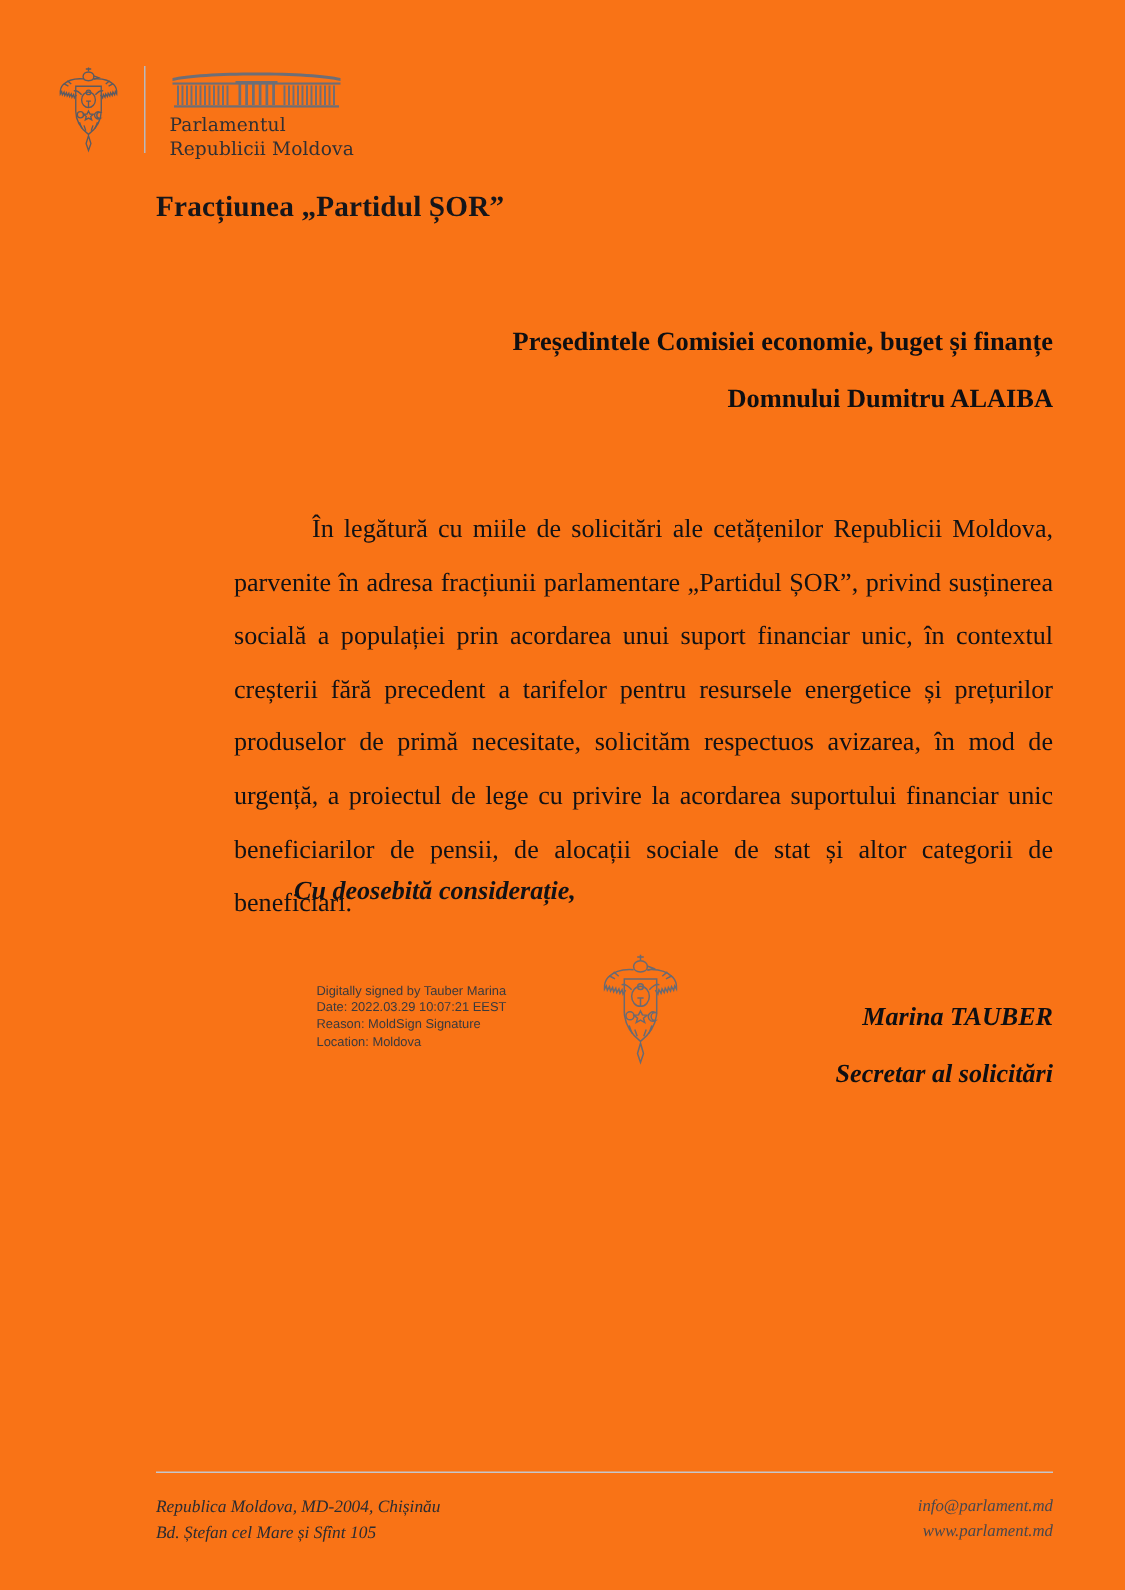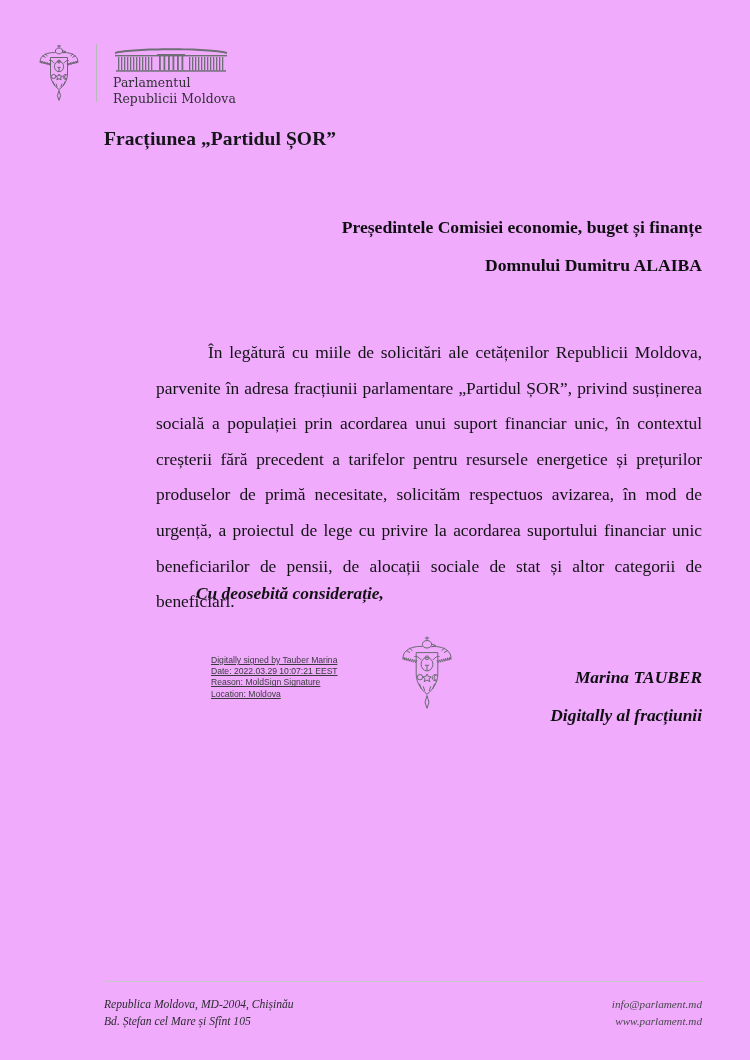--- a/index.html
+++ b/index.html
@@ -11,21 +11,21 @@
     width: 750px;
     height: 1060px;
     position: relative;
     font-family: "Liberation Serif", "DejaVu Serif", serif;
     color: #1a1a1a;
     overflow: hidden;
   }
   .page {
     position: absolute;
     inset: 0;
-    background: #f0abfc;
+    background: #f97316;
   }
 
   
   .header {
     position: absolute;
     left: 0; right: 0;
     top: 44px;
     height: 80px;
   }
   .letterhead {
@@ -130,21 +130,20 @@
   }
   .sig-stamp {
     position: absolute;
     left: 211px;
     top: 25px;
     font-family: "Liberation Sans", "DejaVu Sans", sans-serif;
     font-size: 8.6px;
     line-height: 11.2px;
     color: #3a3a3e;
     white-space: nowrap;
-    text-decoration: underline;
   }
   .emblem-sig {
     position: absolute;
     left: 398px;
     top: 5px;
     width: 58px;
     height: 76px;
   }
   .signer {
     position: absolute;
@@ -322,21 +321,21 @@
         <path d="M29 39 l1.3 2.6 l2.9 .3 l-2.2 1.9 l.8 2.9 l-2.8 -1.6 l-2.8 1.6 l.8 -2.9 l-2.2 -1.9 l2.9 -.3 z"></path>
         <circle cx="22" cy="42.2" r="2.7"></circle>
         <path d="M38.8 40 a3.1 3.1 0 1 0 0 5.4 a2.4 2.4 0 1 1 0 -5.4 z"></path>
         <path d="M21.4 48.6 l2 5.4 M25.2 51.3 l1.6 4.6 M32.8 51.3 l-1.6 4.6 M36.6 48.6 l-2 5.4"></path>
         <path d="M29 60.5 l-2 6.8 l2 6 l2 -6 z"></path>
       </g>
     </svg>
 
     <div class="signer">
       <div>Marina TAUBER</div>
-      <div>Digitally al fracțiunii</div>
+      <div>Secretar al solicitări</div>
     </div>
   </div>
 
   <div class="footer-rule"></div>
   <div class="footer">
     <div class="footer-left">
       <div>Republica Moldova, MD-2004, Chișinău</div>
       <div>Bd. Ștefan cel Mare și Sfînt 105</div>
     </div>
     <div class="footer-right">

